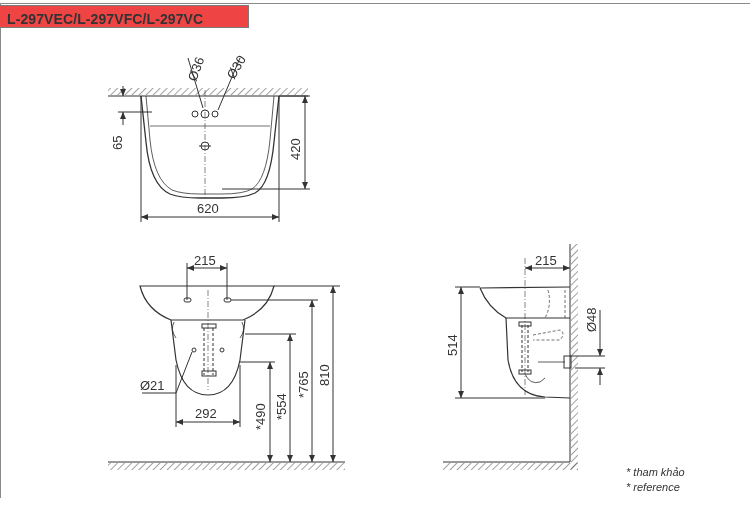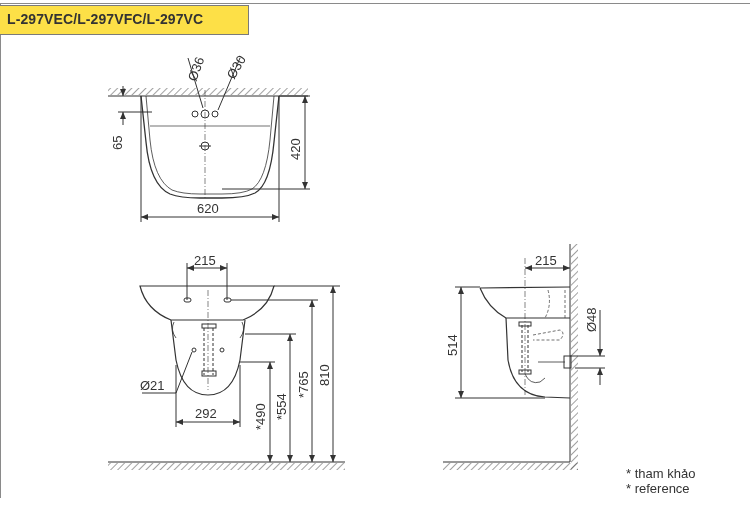--- a/index.html
+++ b/index.html
@@ -1,25 +1,25 @@
 <!DOCTYPE html>
 <html><head>
   <meta charset="utf-8">
   <style>
     html, body { margin: 0; padding: 0; background: #ffffff; }
     body { width: 750px; height: 511px; position: relative; overflow: hidden;
            font-family: "Liberation Sans", sans-serif; color: #333; }
     .frame-top { position: absolute; left: 0; top: 3px; width: 750px; height: 0; border-top: 1px solid #8a8a8a; }
     .frame-left { position: absolute; left: 0; top: 3px; width: 0; height: 495px; border-left: 1px solid #8a8a8a; }
-    .title-box { position: absolute; left: 0; top: 5px; width: 249px; height: 30px;
-                 border: 1px solid #7a7a7a; border-left: none; background: #fde047;
+    .title-box { position: absolute; left: 0; top: 5px; width: 249px; height: 23px;
+                 border: 1px solid #7a7a7a; border-left: none; background: #ef4444;
                  box-sizing: border-box; }
     .title-text { position: absolute; left: 7px; top: 5px; font-size: 14px; font-weight: bold; color: #333; letter-spacing: 0.1px; }
     svg.drawing { position: absolute; left: 0; top: 0; }
-    .note { position: absolute; font-size: 13px; color: #333; }
+    .note { position: absolute; font-size: 11px; color: #333; font-style: italic; }
   </style>
 </head>
 <body>
 
 <div class="frame-top"></div>
 <div class="frame-left"></div>
 <div class="title-box">
   <span class="title-text">L-297VEC/L-297VFC/L-297VC</span>
 </div>
 

